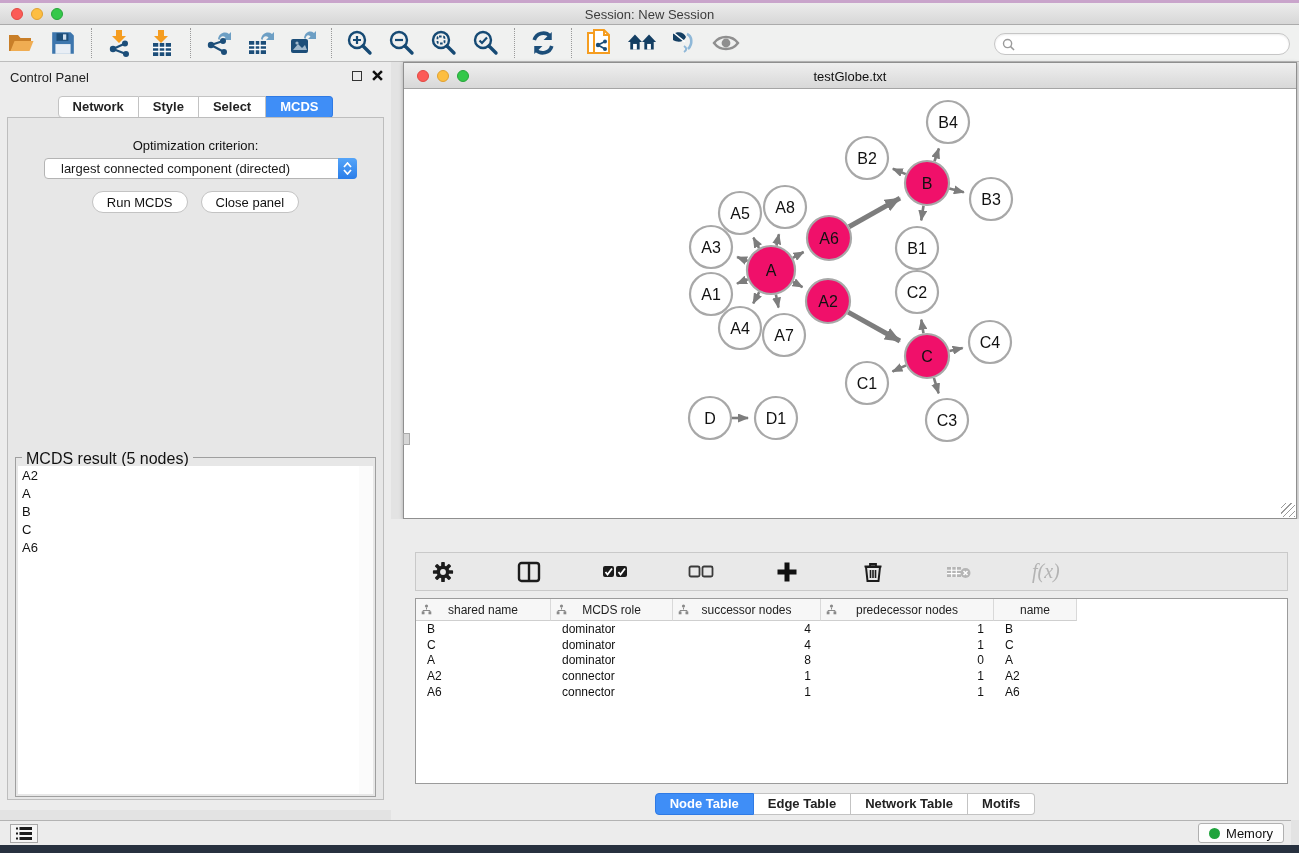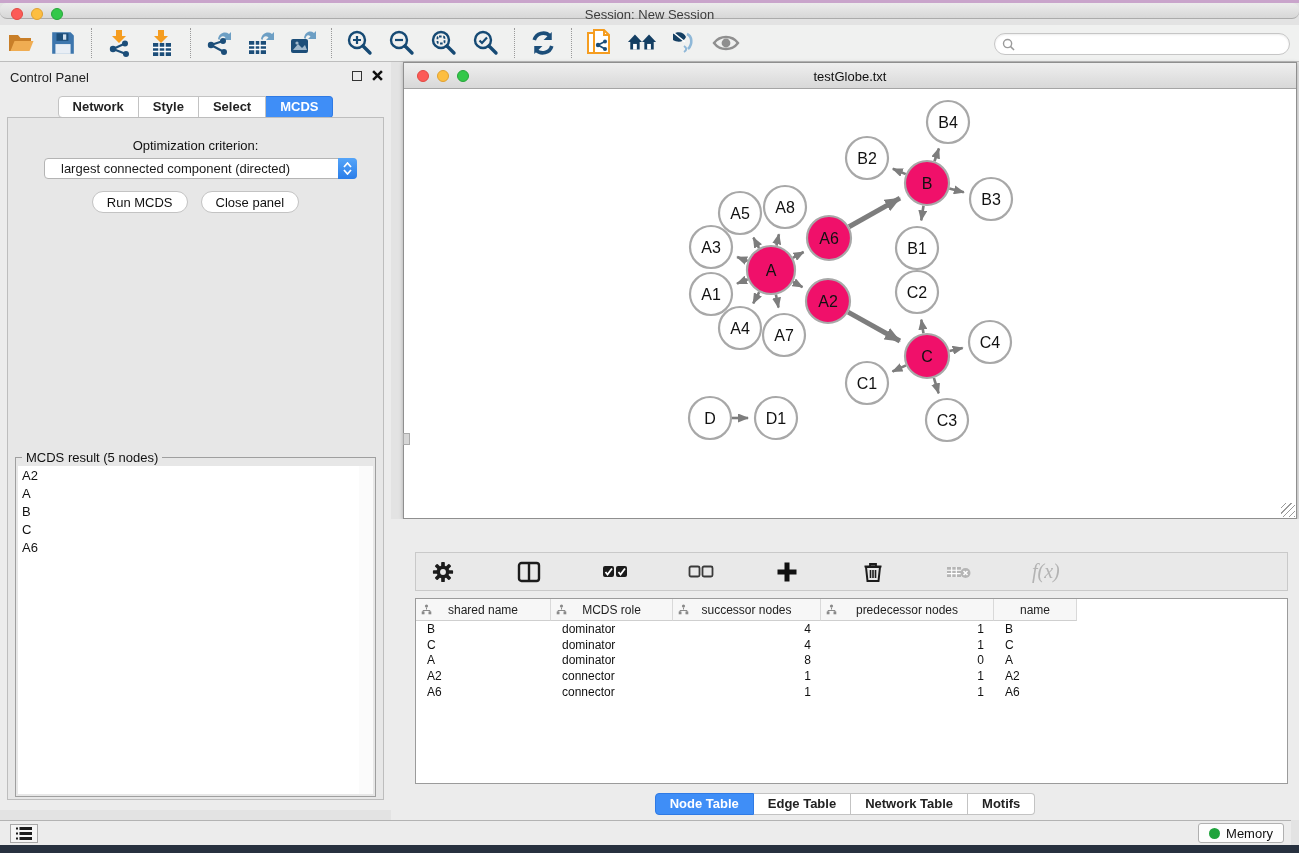--- a/index.html
+++ b/index.html
@@ -4,22 +4,22 @@
 <style>
   * { margin:0; padding:0; box-sizing:border-box; }
   html,body { width:1299px; height:853px; overflow:hidden; }
   body { font-family:"Liberation Sans", sans-serif; background:#e3e3e3; position:relative; font-size:13px; color:#1a1a1a; }
 
   
   .top-strip { position:absolute; left:0; top:0; width:1299px; height:3px; background:#c9a4cb; }
   .bottom-strip { position:absolute; left:0; top:845px; width:1299px; height:8px; background:#27313f; }
 
   
-  .titlebar { position:absolute; left:0; top:3px; width:1299px; height:16px;
-    background:linear-gradient(#ececec,#d7d7d7); border-bottom:1px solid #ababab;border-radius:7px; }
+  .titlebar { position:absolute; left:0; top:3px; width:1299px; height:22px;
+    background:linear-gradient(#ececec,#d7d7d7); border-bottom:1px solid #ababab; }
   .traffic { position:absolute; top:5px; display:flex; gap:8px; }
   .tl { width:12px; height:12px; border-radius:50%; }
   .tl-red { background:#fc5b57; border:1px solid #e14942; }
   .tl-yellow { background:#fdbe41; border:1px solid #e0a131; }
   .tl-green { background:#34c84a; border:1px solid #27a53a; }
   .titlebar .win-title { position:absolute; top:4px; width:100%; text-align:center; color:#3c3c3c; font-size:13px; }
 
   
   .toolbar { position:absolute; left:0; top:25px; width:1299px; height:37px;
     background:#f0f1f0; border-bottom:1px solid #bdbdbd; display:flex; align-items:center; }
@@ -49,21 +49,21 @@
     border:1px solid #b4b4b4; border-radius:4px; display:flex; align-items:center; }
   .dropdown .dd-text { flex:1; padding-left:16px; font-size:13px; white-space:nowrap; overflow:hidden; }
   .dd-stepper { width:19px; height:21px; margin-right:-1px; border-radius:0 4px 4px 0;
     background:linear-gradient(#55a5f9,#2a7de9); display:flex; flex-direction:column;
     align-items:center; justify-content:center; gap:1px; }
   .btn-row { position:absolute; left:0; top:73px; width:100%; display:flex; justify-content:center; gap:13px; }
   .mac-btn { height:22px; padding:0 14px; background:#fff; border:1px solid #c3c3c3; border-radius:11px;
     font-size:13px; color:#111; display:flex; align-items:center; }
   .group-box { position:absolute; left:7px; top:339px; width:361px; height:340px;
     border:1px solid #9f9f9f; }
-  .group-label { position:absolute; left:6px; top:-8px; background:#e7e7e7; padding:0 4px; font-size:13px; color:#111; }
+  .group-label { position:absolute; left:6px; top:-8px; background:#e7e7e7; padding:0 4px; font-size:16px; color:#111; }
   .result-list { position:absolute; left:2px; top:8px; width:343px; height:328px; background:#fff;
     border-right:1px solid #d8d8d8; overflow:hidden; }
   .scroll-track { position:absolute; right:2px; top:8px; width:14px; height:328px; background:#fbfbfb; }
   .result-item { font-size:13px; padding:1.5px 0 1.5px 4px; color:#111; }
 
   
   .net-window { position:absolute; left:403px; top:62px; width:894px; height:457px;
     border:1px solid #8f8f8f; background:#fff; box-shadow:0 1px 4px rgba(0,0,0,.25); }
   .net-titlebar { height:26px; background:linear-gradient(#efefef,#d8d8d8); border-bottom:1px solid #a5a5a5; position:relative; }
   .net-titlebar .traffic { left:13px; top:7px; }

